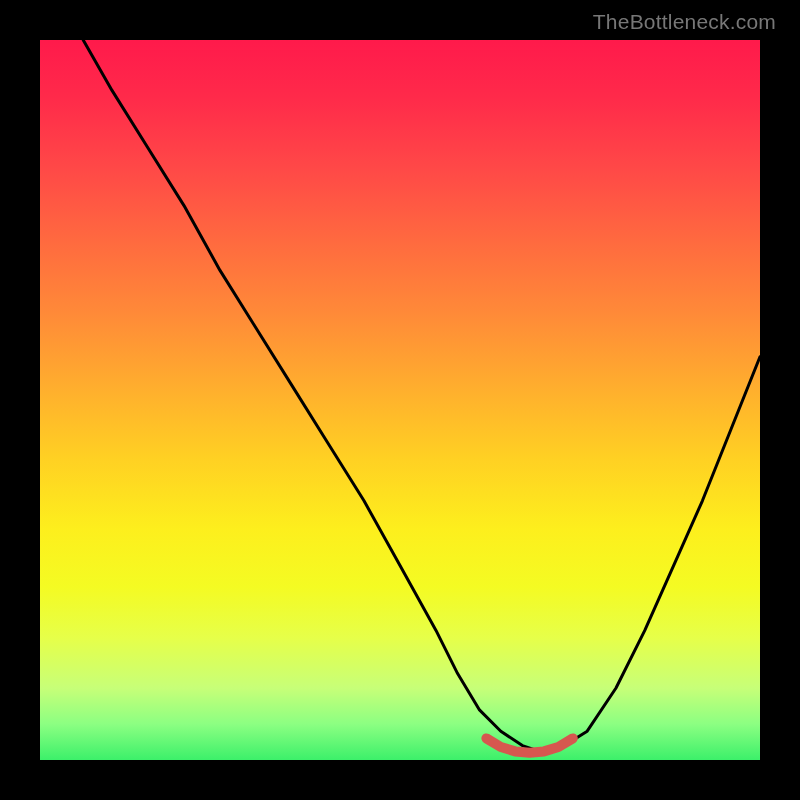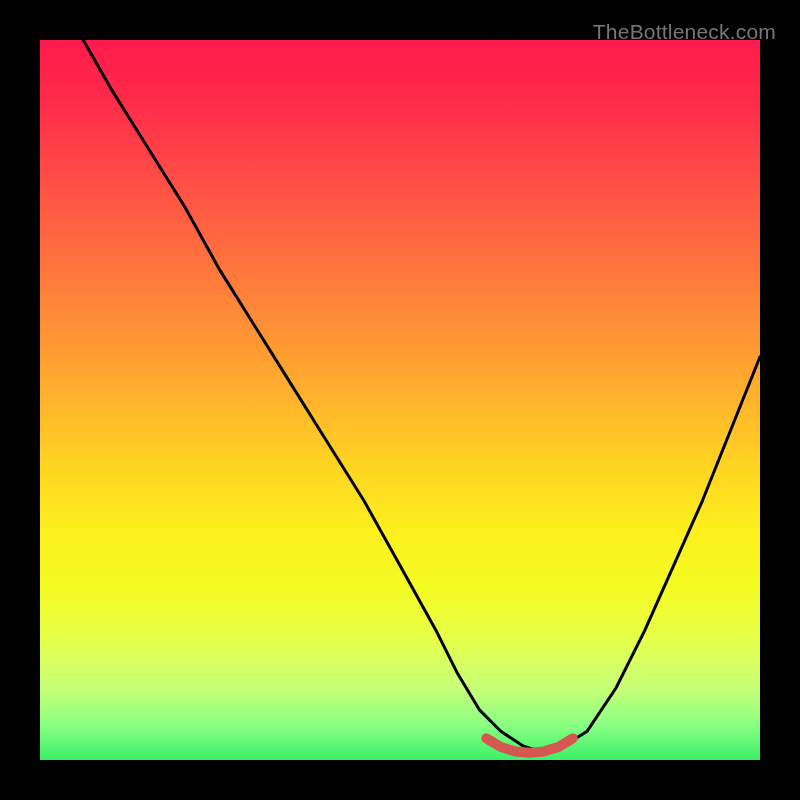--- a/index.html
+++ b/index.html
@@ -36,21 +36,21 @@
       #f4fb23 76%,
       #e6ff49 83%,
       #c7ff78 90%,
       #8cff82 95%,
       #3cf06a 100%
     );
     overflow: hidden;
   }
   .watermark {
     position: absolute;
-    top: 20px;
+    top: 10px;
     right: 24px;
     color: #777;
     font-size: 21px;
     font-weight: 400;
     letter-spacing: 0.2px;
     user-select: none;
   }
   svg.curve {
     position: absolute;
     left: 0;

